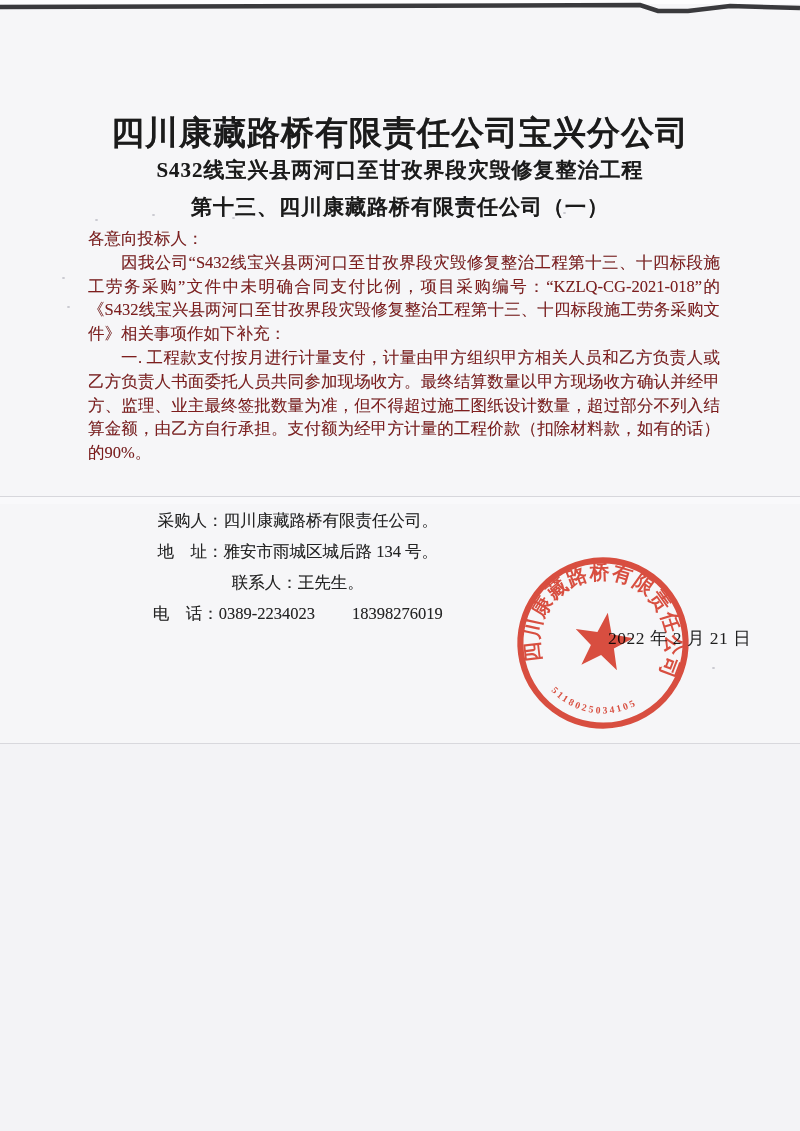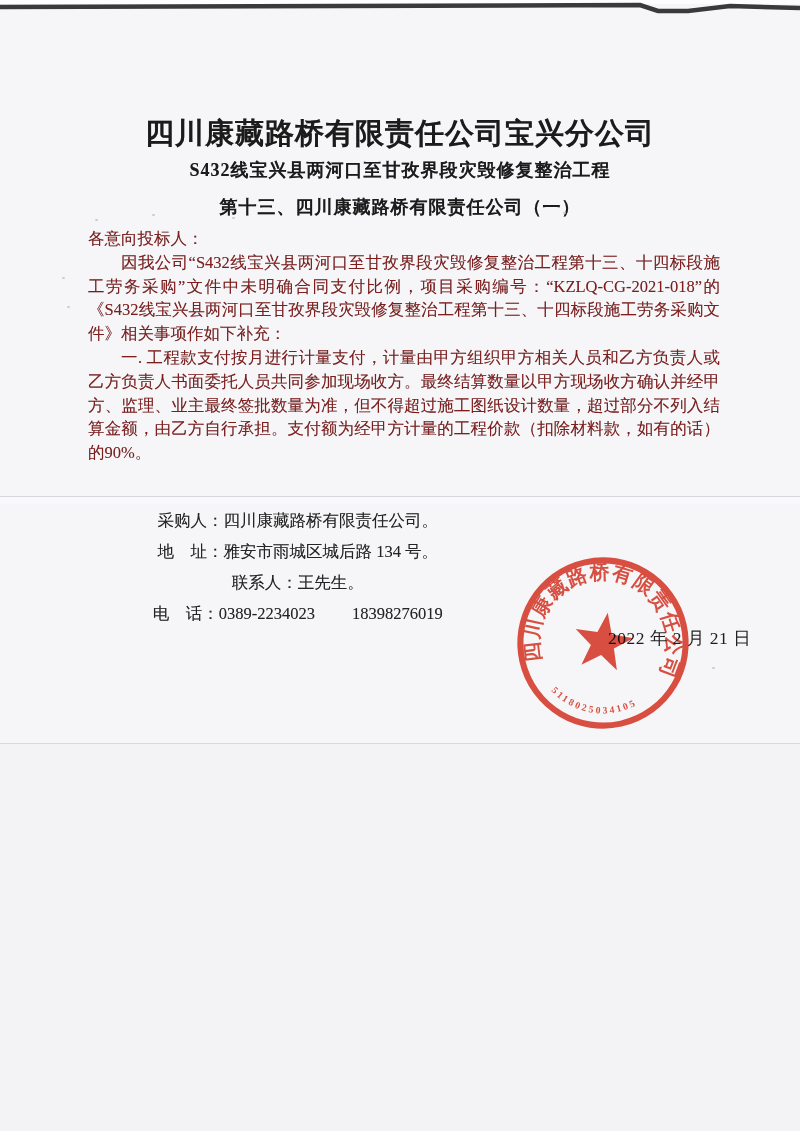--- a/index.html
+++ b/index.html
@@ -15,22 +15,22 @@
   .top-white-strip {
     position: absolute; left: 0; top: 0; width: 800px; height: 4px;
     background: #fdfdfe;
   }
   .top-edge { position: absolute; left: 0; top: 0; width: 800px; height: 18px; }
   .title-block {
     position: absolute; top: 115px; left: 0; right: 0;
     text-align: center; font-weight: 700; color: #1b1b1b;
     text-shadow: 0 0 0.6px rgba(20,20,20,0.45);
   }
-  .title-line { font-size: 18px; line-height: 37px; letter-spacing: 1px; }
-  .title-line.first { font-size: 29px; }
+  .title-line { font-size: 21px; line-height: 37px; letter-spacing: 1px; }
+  .title-line.first { font-size: 33px; }
   .body-block {
     position: absolute; left: 88px; top: 227px; width: 632px;
     font-size: 16.5px; line-height: 23.8px; text-align: justify;
     color: #7f1d1d; text-shadow: 0 0 0.4px rgba(40,40,40,0.35);
   }
   .body-block p { margin: 0; }
   .indent { text-indent: 33px; }
   .contacts {
     position: absolute; left: 128px; top: 474px;
     font-size: 16.5px; color: #242424;

